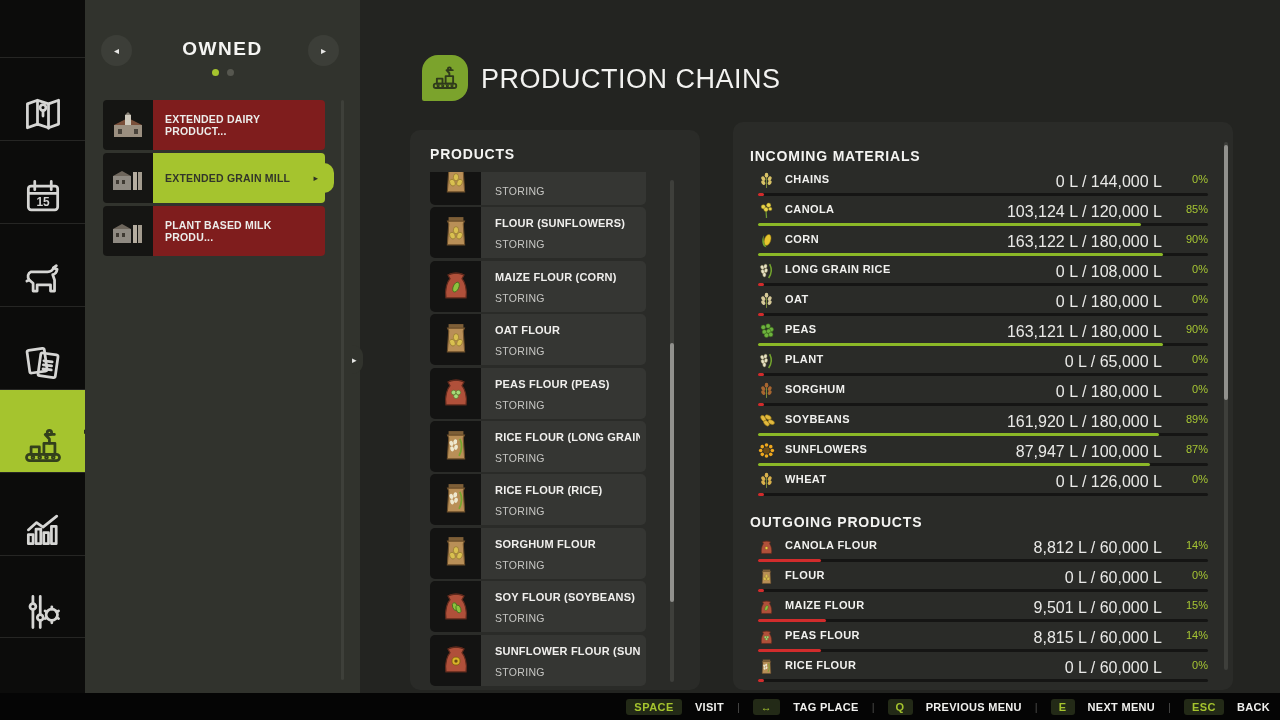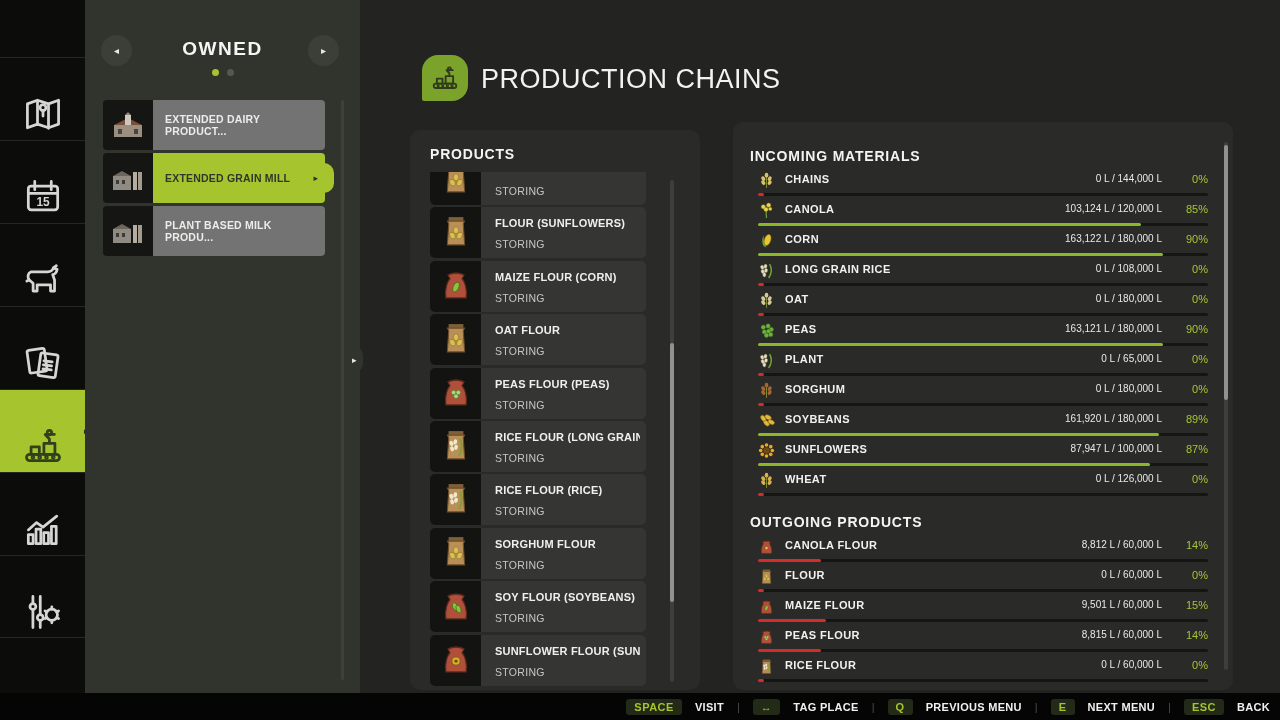--- a/index.html
+++ b/index.html
@@ -22,21 +22,21 @@
                font-size:19px;font-weight:bold;letter-spacing:1.5px;}
   .pager-arrow{position:absolute;top:35px;width:31px;height:31px;border-radius:50%;background:#3c3e38;
                color:#e8e8e6;display:flex;align-items:center;justify-content:center;font-size:10px;}
   .dots{position:absolute;left:0;right:0;top:69px;display:flex;justify-content:center;gap:8px;}
   .dot{width:7px;height:7px;border-radius:50%;background:#56574f;}
   .dot.active{background:#a5c42e;}
   .owned-list{position:absolute;left:18px;top:100px;width:222px;}
   .facility{position:absolute;left:0;width:222px;height:50px;display:flex;}
   .fac-thumb{width:50px;height:50px;background:#151513;border-radius:4px 0 0 4px;flex:none;
              display:flex;align-items:center;justify-content:center;}
-  .fac-body{position:relative;flex:1;background:#737373;border-radius:0 4px 4px 0;
+  .fac-body{position:relative;flex:1;background:#7f1d1d;border-radius:0 4px 4px 0;
             display:flex;align-items:center;}
   .fac-body .fac-label{padding-left:12px;padding-right:14px;font-size:10.5px;font-weight:bold;
             color:#ececea;letter-spacing:.2px;}
   .facility.selected .fac-body{background:#a5c42e;}
   .facility.selected .fac-label{color:#32362a;}
   .fac-bump{position:absolute;right:-9px;top:50%;transform:translateY(-50%);width:10px;height:30px;
             background:#a5c42e;border-radius:0 15px 15px 0;}
   .fac-arrow{position:absolute;right:7px;top:50%;transform:translateY(-50%);font-size:9px;color:#2d3124;}
   .owned-track{position:absolute;left:256px;top:100px;width:3px;height:580px;background:#3e403a;border-radius:2px;}
   .panel-bump{position:absolute;left:352px;top:345px;width:11px;height:29px;background:#31332d;
@@ -63,21 +63,21 @@
              color:#f0efed;letter-spacing:.2px;white-space:nowrap;overflow:hidden;}
   .prod-status{position:absolute;left:14px;top:31px;font-size:10.5px;color:#c7c7c4;letter-spacing:.3px;}
   .scroll-track{position:absolute;background:#3e3f3b;border-radius:2px;}
   .scroll-thumb{position:absolute;background:#91918d;border-radius:2px;}
   
   .materials-panel{left:733px;top:122px;width:500px;height:568px;}
   .mat-row{position:absolute;left:25px;right:25px;height:28px;}
   .mat-icon{position:absolute;left:0;top:2px;width:17px;height:17px;}
   .mat-icon svg{width:17px;height:17px;}
   .mat-name{position:absolute;left:27px;top:3px;font-size:11px;font-weight:bold;color:#f1f1ef;letter-spacing:.4px;}
-  .mat-value{position:absolute;right:46px;top:3px;font-size:10px;color:#e9e9e7;margin-left:48px;}
+  .mat-value{position:absolute;right:46px;top:3px;font-size:16px;color:#e9e9e7;margin-left:48px;}
   .mat-pct{position:absolute;right:0;top:3px;width:40px;text-align:right;font-size:11px;color:#a5c433;}
   .mat-bar{position:absolute;left:0;right:0;top:23px;height:3px;background:#151514;border-radius:2px;}
   .mat-fill{position:absolute;left:0;top:0;height:3px;border-radius:2px;}
   .mat-fill.green{background:#8bb827;}
   .mat-fill.red{background:#d22c2c;}
   
   .bottombar{position:absolute;left:0;top:693px;width:1280px;height:27px;background:#050505;
              display:flex;align-items:center;justify-content:flex-end;padding-right:10px;box-sizing:border-box;gap:13px;}
   .hk-key{background:#232a17;color:#a5c42e;font-size:11px;font-weight:bold;letter-spacing:.5px;
           padding:2px 8px;border-radius:3px;}

